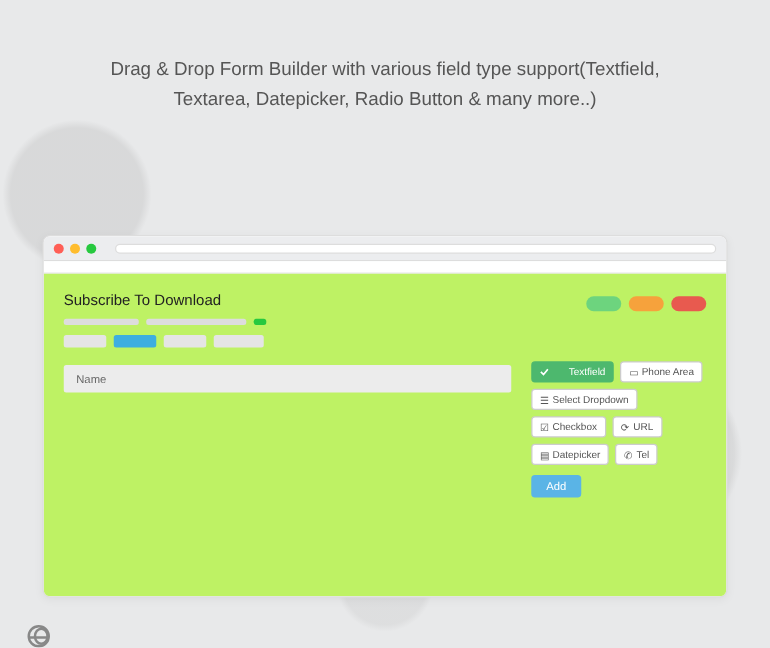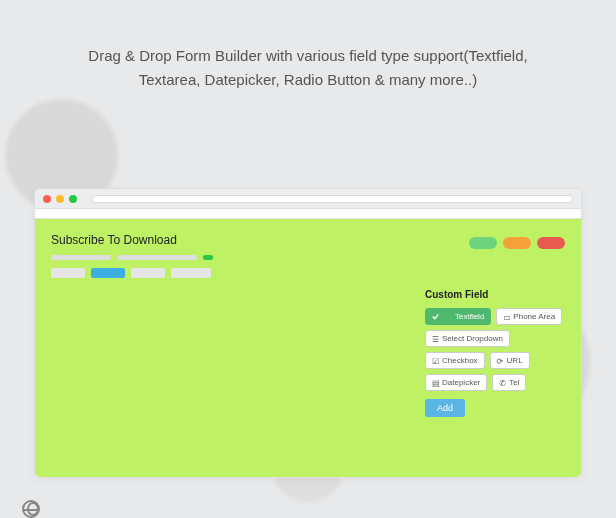--- a/index.html
+++ b/index.html
@@ -159,29 +159,29 @@
           <span class="bar" style="width:80px"></span>
           <span class="bar g"></span>
         </div>
         <div class="tab-row">
           <span class="t" style="width:34px"></span>
           <span class="t a" style="width:34px"></span>
           <span class="t" style="width:34px"></span>
           <span class="t" style="width:40px"></span>
         </div>
 
+        <div class="field">Name</div>
       </div>
 
       <div class="side-col">
         <div class="traffic">
           <span class="tg"></span>
           <span class="to"></span>
           <span class="tr"></span>
         </div>
-        <div class="cf-title">Custom Field</div>
         <div class="chips">
           <div class="chip active">
             <span class="ci">
               <svg viewBox="0 0 10 10">
                   <path d="M1 5 L4 8 L9 2" stroke="#fff" stroke-width="2" fill="none"></path>
                 </svg>
             </span>
             <span>Textfield</span>
           </div>
           <div class="chip">

